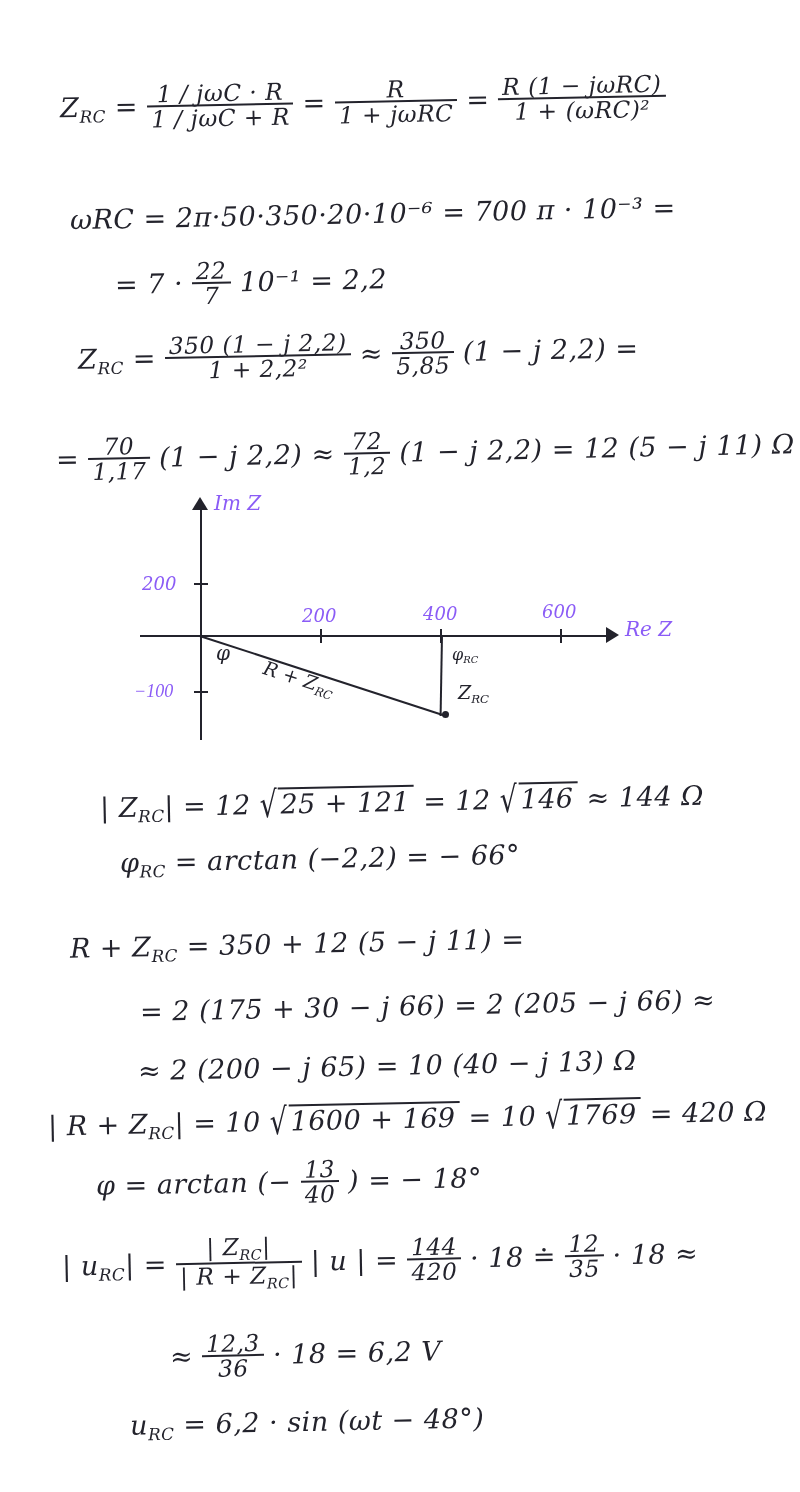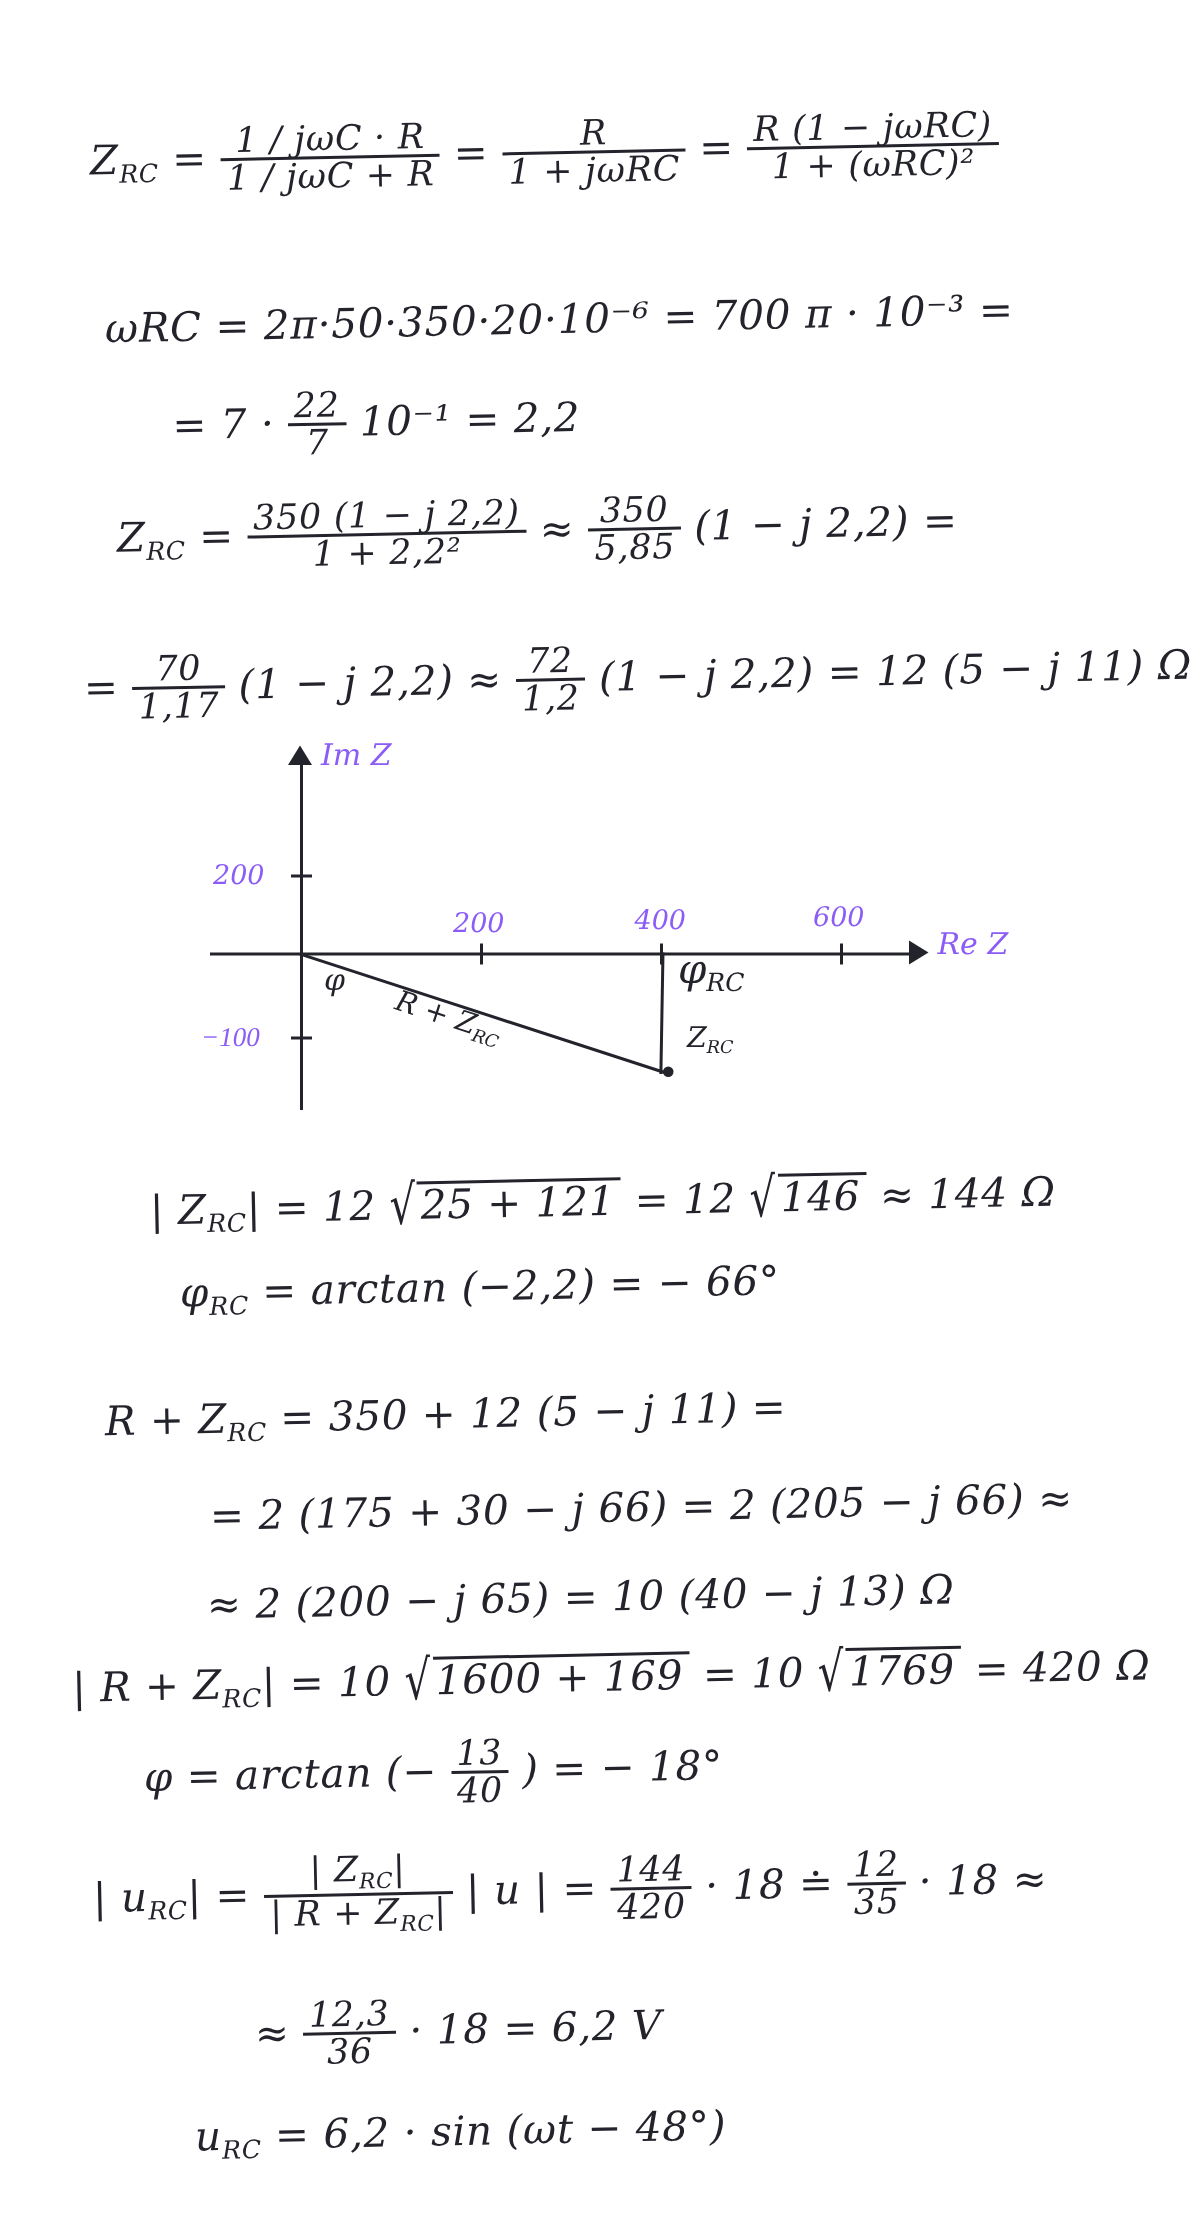--- a/index.html
+++ b/index.html
@@ -149,21 +149,21 @@
     <div class="axlabel" style="left:182px;top:110px;">200</div>
     <div class="axlabel" style="left:303px;top:108px;text-align:right;">400</div>
     <div class="axlabel" style="left:422px;top:106px;">600</div>
 
     <div class="vec" style="left:80px;top:140px;width:258px;transform:rotate(18deg);"></div>
 
     <div class="vec" style="left:323px;top:140px;width:81px;transform:rotate(91deg);"></div>
     <div class="dot" style="left:322px;top:216px;"></div>
 
     <div class="diaglab" style="left:96px;top:146px;font-size:20px;"><span>φ</span></div>
-    <div class="diaglab" style="left:332px;top:136px;font-size:27px;"><span>φ</span><span class="sub">RC</span></div>
+    <div class="diaglab" style="left:332px;top:150px;font-size:16px;"><span>φ</span><span class="sub">RC</span></div>
 
     <div class="diaglab" style="left:142px;top:172px;transform:rotate(18deg);"><span>R + Z</span><span class="sub">RC</span></div>
     <div class="diaglab" style="left:338px;top:186px;"><span>Z</span><span class="sub">RC</span></div>
   </div>
 
   <div class="hw l1 rot-1" style="left:100px;top:785px;">
     <span><span>| Z</span><span class="sub">RC</span><span>| = 12</span></span>
     <span class="radsym">√</span><span class="rad">25 + 121</span>
     <span>= 12</span>
     <span class="radsym">√</span><span class="rad">146</span>

